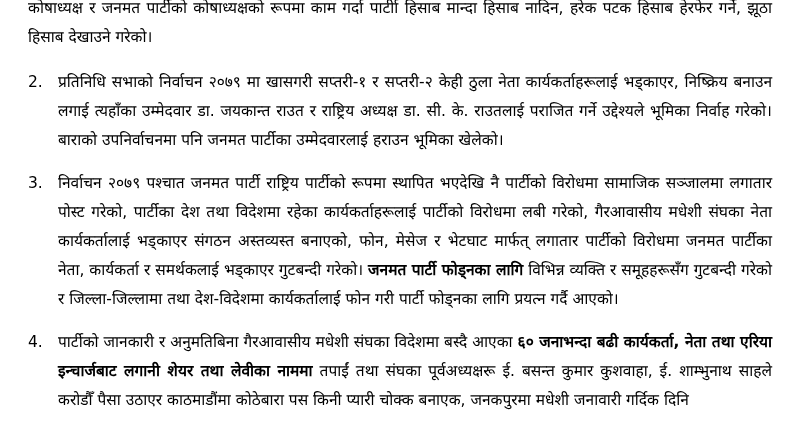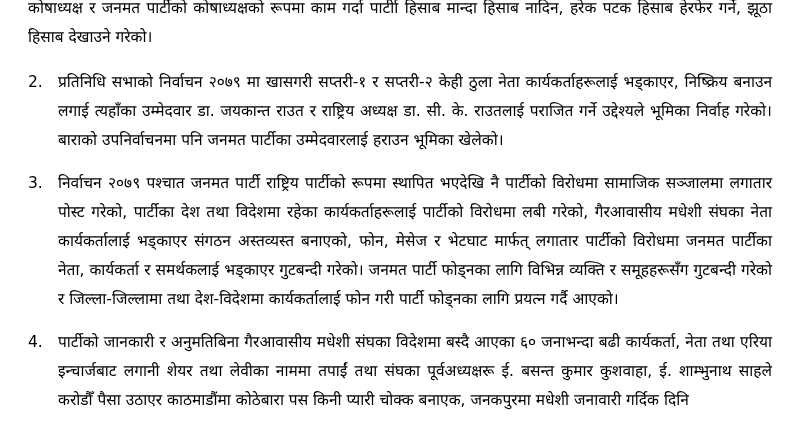--- a/index.html
+++ b/index.html
@@ -47,21 +47,21 @@
     text-align: justify;
     text-justify: inter-word;
   }
   .para.no-num .para-body {
     margin-left: 0;
   }
   .para.no-num {
     margin-bottom: 16px;
   }
   .b {
-    font-weight: normal;
+    font-weight: bold;
   }
   .clip-top {
     
   }
   .clip-bottom {
     
   }
   .fade-row {
     position: absolute;
     left: 0;

